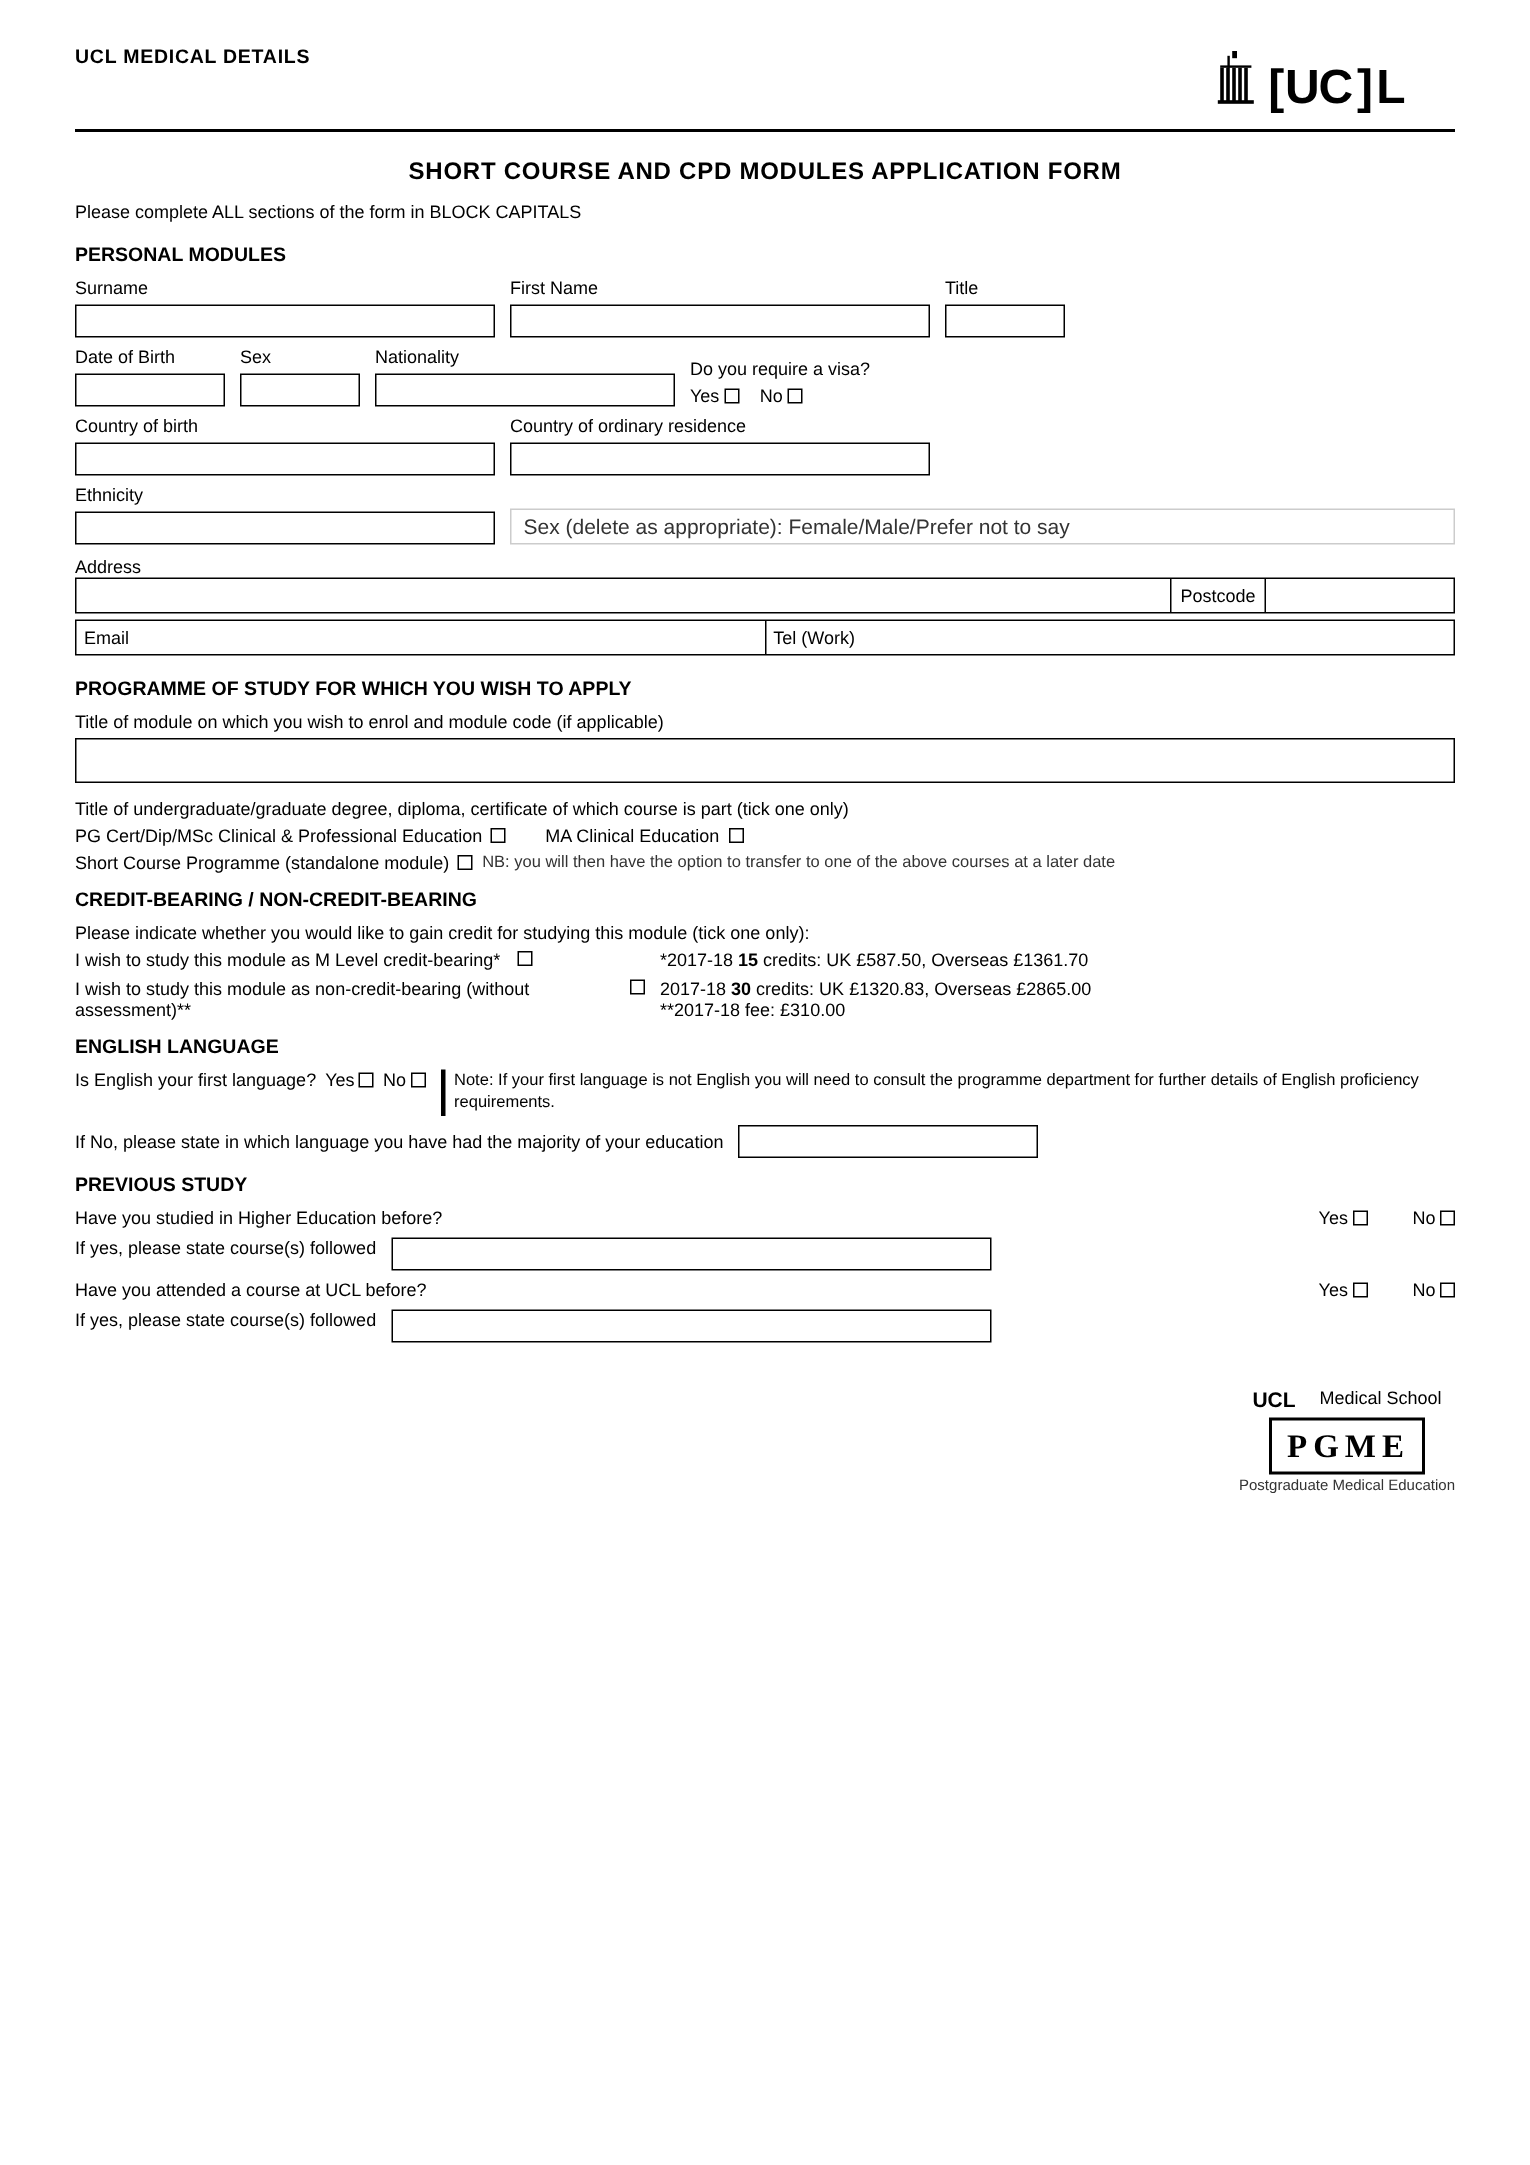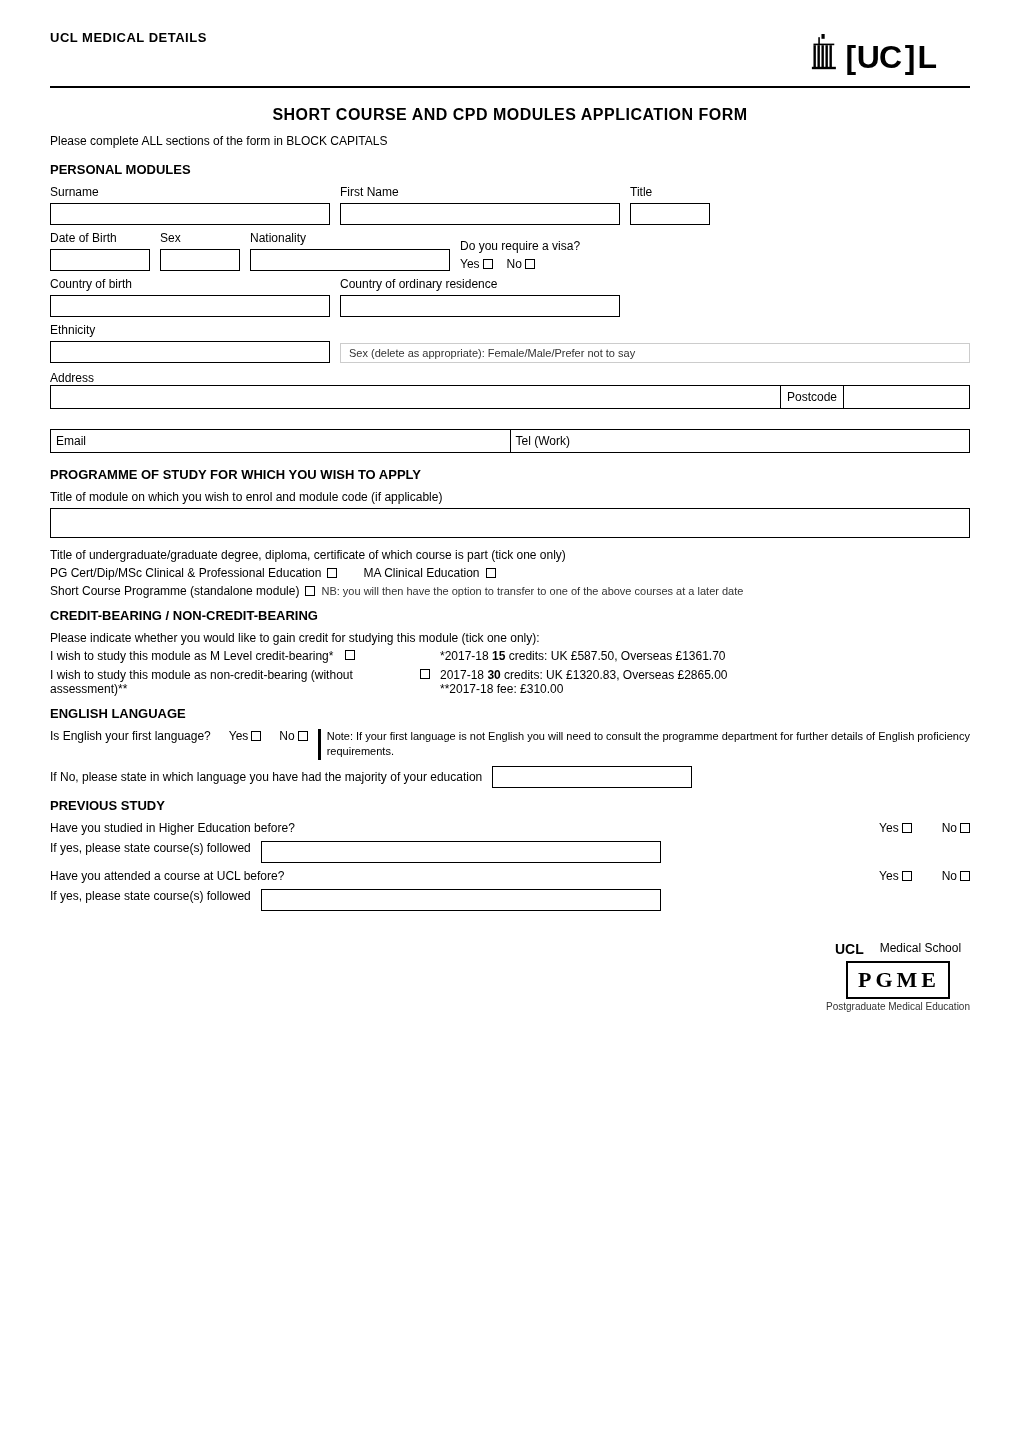--- a/index.html
+++ b/index.html
@@ -202,21 +202,21 @@
       font-family: serif;
       letter-spacing: 2px;
       margin-top: 4px;
     }
     .pgme-subtitle {
       font-size: 10px;
       color: #333;
       margin-top: 2px;
     }
     .sex-delete {
-      font-size: 11px;
+      font-size: 14px;
       border: 1px solid #ccc;
       padding: 3px 8px;
       margin-top: 4px;
       color: #333;
     }
     .ethnicity-row {
       display: flex;
       gap: 10px;
       align-items: flex-end;
       margin-bottom: 8px;
@@ -372,21 +372,21 @@
   
   <div class="address-bottom-row">
     <div class="address-bottom-main"></div>
     <div class="postcode-inner">
       <span class="postcode-label">Postcode</span>
       <div style="border-left:1px solid #000; height:22px; width:120px;"></div>
     </div>
   </div>
 </div>
 
-<div class="contact-outer" style="margin-top:20px; margin-bottom:14px;">
+<div class="contact-outer" style="margin-top:4px; margin-bottom:14px;">
   <div class="contact-part">
     <span>Email</span>
   </div>
   <div class="contact-part">
     <span>Tel (Work)</span>
   </div>
 </div>
 
 <div class="section-heading">PROGRAMME OF STUDY FOR WHICH YOU WISH TO APPLY</div>
 
@@ -428,21 +428,21 @@
   </div>
   <div class="credit-right">
     <div>2017-18 <strong>30</strong> credits: UK £1320.83, Overseas £2865.00</div>
     <div>**2017-18 fee: £310.00</div>
   </div>
 </div>
 
 <div class="section-heading" style="margin-top:10px;">ENGLISH LANGUAGE</div>
 
 <div class="english-row">
-  <div style="display:flex; align-items:center; gap:18px; flex-shrink:0;">
+  <div style="display:flex; align-items:center; gap:6px; flex-shrink:0;">
     <span>Is English your first language?</span>
     <span class="checkbox-inline">
       <span>Yes</span>
       <span class="cb"></span>
     </span>
     <span class="checkbox-inline">
       <span>No</span>
       <span class="cb"></span>
     </span>
   </div>

